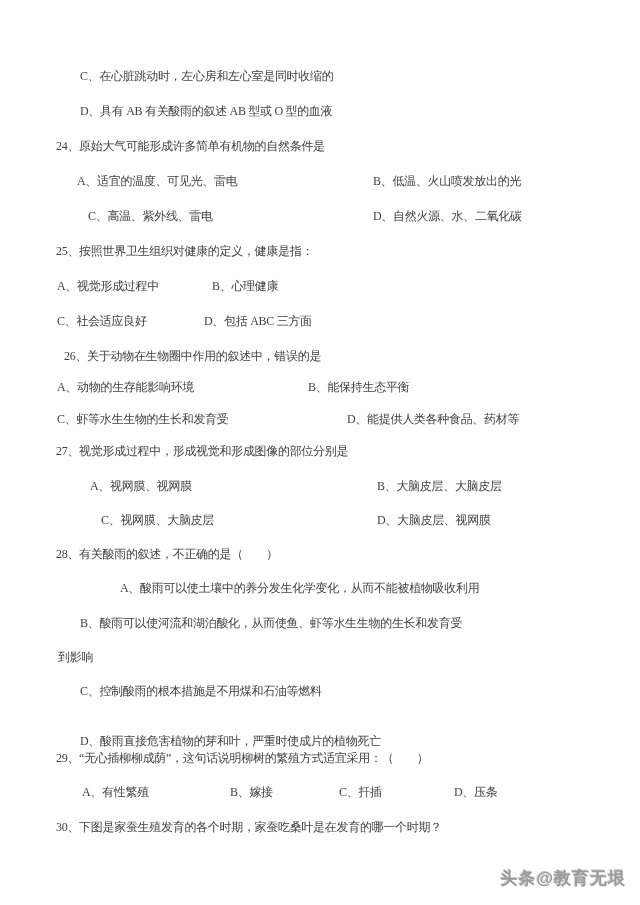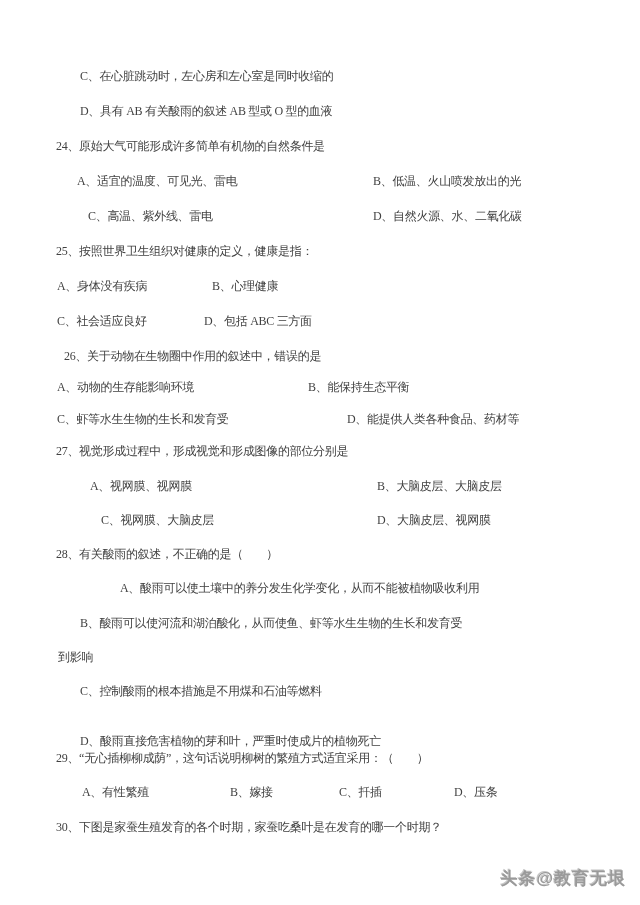--- a/index.html
+++ b/index.html
@@ -45,21 +45,21 @@
 <div id="exam-page">
   <div id="doc-lines">
       <span class="seg" style="left: 80px; top: 66px;">C、在心脏跳动时，左心房和左心室是同时收缩的</span>
       <span class="seg" style="left: 80px; top: 101px;">D、具有 AB 有关酸雨的叙述 AB 型或 O 型的血液</span>
       <span class="seg" style="left: 56px; top: 136px;">24、原始大气可能形成许多简单有机物的自然条件是</span>
       <span class="seg" style="left: 77px; top: 171px;">A、适宜的温度、可见光、雷电</span>
       <span class="seg" style="left: 373px; top: 171px;">B、低温、火山喷发放出的光</span>
       <span class="seg" style="left: 80px; top: 206px; margin-left: 8px;">C、高温、紫外线、雷电</span>
       <span class="seg" style="left: 373px; top: 206px;">D、自然火源、水、二氧化碳</span>
       <span class="seg" style="left: 56px; top: 241px;">25、按照世界卫生组织对健康的定义，健康是指：</span>
-      <span class="seg" style="left: 57px; top: 276px;">A、身体没有疾病</span>
+      <span class="seg" style="left: 57px; top: 276px;">A、视觉形成过程中</span>
       <span class="seg" style="left: 212px; top: 276px;">B、心理健康</span>
       <span class="seg" style="left: 57px; top: 311px;">C、社会适应良好</span>
       <span class="seg" style="left: 204px; top: 311px;">D、包括 ABC 三方面</span>
       <span class="seg" style="left: 64px; top: 346px;">26、关于动物在生物圈中作用的叙述中，错误的是</span>
       <span class="seg" style="left: 57px; top: 377px;">A、动物的生存能影响环境</span>
       <span class="seg" style="left: 308px; top: 377px;">B、能保持生态平衡</span>
       <span class="seg" style="left: 57px; top: 409px;">C、虾等水生生物的生长和发育受</span>
       <span class="seg" style="left: 347px; top: 409px;">D、能提供人类各种食品、药材等</span>
       <span class="seg" style="left: 56px; top: 441px;">27、视觉形成过程中，形成视觉和形成图像的部位分别是</span>
       <span class="seg" style="left: 90px; top: 476px;">A、视网膜、视网膜</span>

